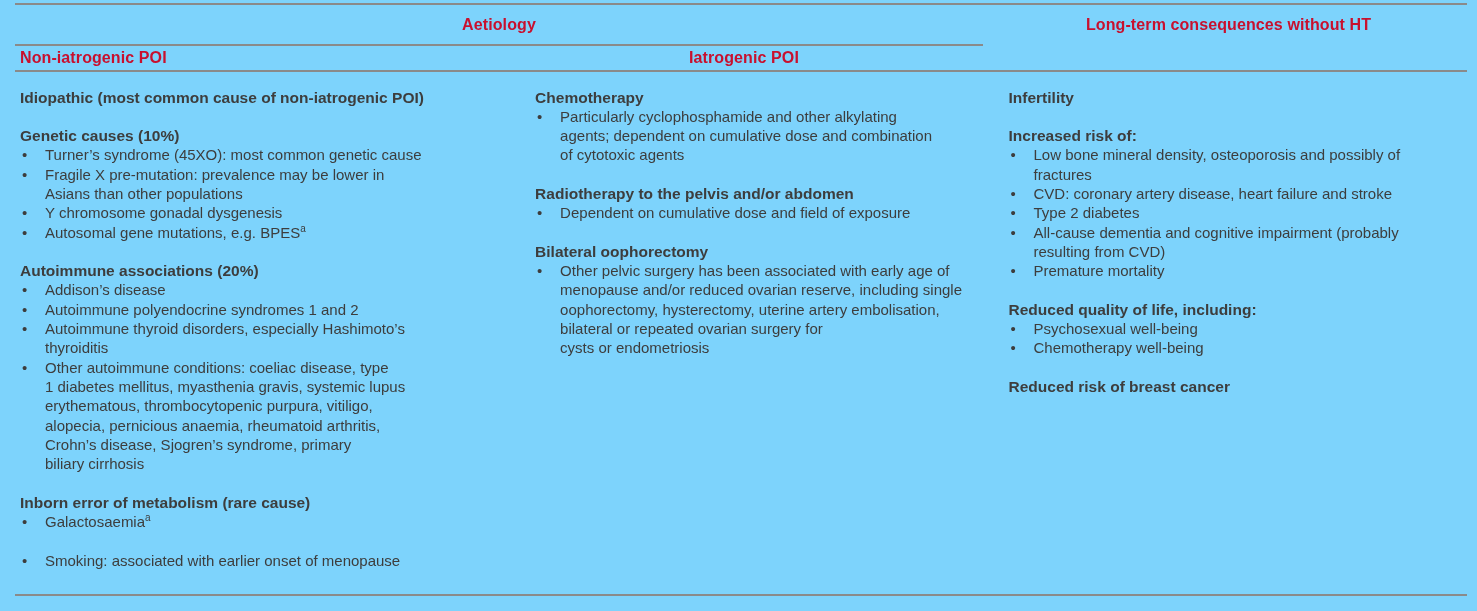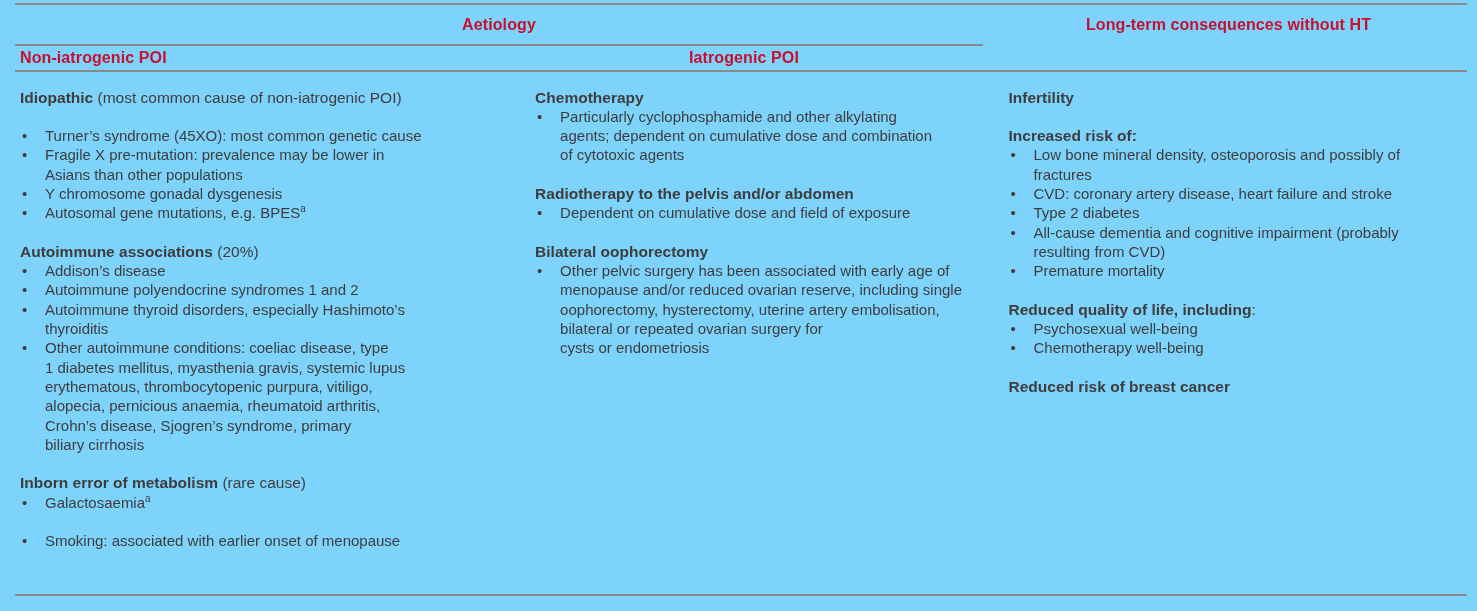--- a/index.html
+++ b/index.html
@@ -39,21 +39,21 @@
     letter-spacing: 0.1px;
   }
   .body-col {
     font-size: 15px;
     line-height: 19.3px;
     color: var(--body, #3d3d3d);
   }
   .section + .section { margin-top: 19.3px; }
   .section-heading { font-size: 15.5px; }
   .section-heading .hd { font-weight: bold; }
-  .section-heading .suffix { font-weight: normal; }
+  .section-heading .suffix { font-weight: bold; }
   .bullet-item { display: flex; }
   .bullet-marker { flex: none; width: 25px; padding-left: 2px; }
   .bullet-text { flex: 1; }
   .bullet-text .bt { white-space: pre-line; }
   sup { font-size: 10px; line-height: 0; vertical-align: super; }
 </style>
 </head>
 <body>
 
 <div class="page">
@@ -84,20 +84,21 @@
   </div>
 
   <div class="rule full"></div>
 
   <div class="band band3">
     <div class="body-col col1w pad5">
         <div class="section">
           <div class="section-heading"><span class="hd">Idiopathic</span><span class="suffix"> (most common cause of non-iatrogenic POI)</span></div>
         </div>
         <div class="section">
+          <div class="section-heading"><span class="hd">Genetic causes</span><span class="suffix"> (10%)</span></div>
           <div class="bullet-item">
             <span class="bullet-marker">•</span>
             <span class="bullet-text"><span class="bt">Turner’s syndrome (45XO): most common genetic cause</span></span>
           </div>
           <div class="bullet-item">
             <span class="bullet-marker">•</span>
             <span class="bullet-text"><span class="bt">Fragile X pre-mutation: prevalence may be lower in
 Asians than other populations</span></span>
           </div>
           <div class="bullet-item">

